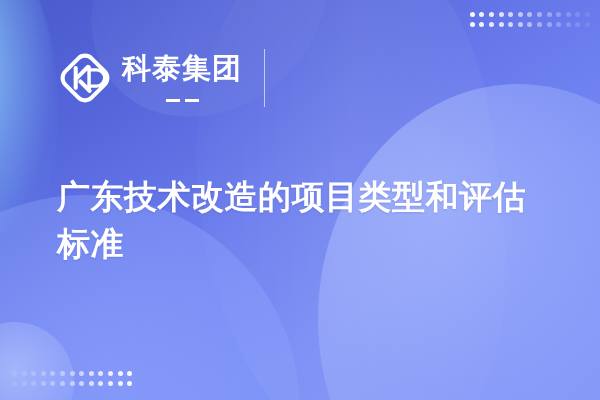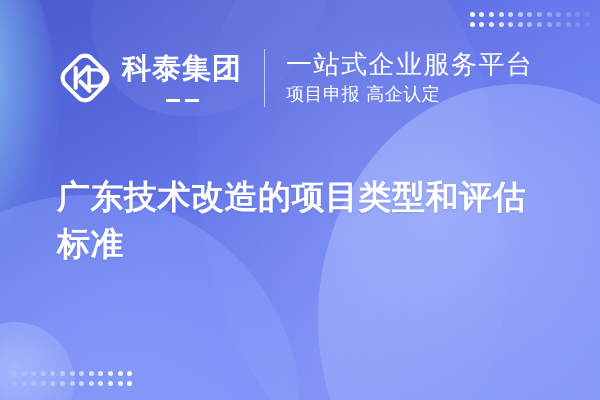--- a/index.html
+++ b/index.html
@@ -291,21 +291,17 @@
     <div class="logo-words">
       <div class="logo-cn">科泰集团</div>
       <div class="logo-en-wrap">
         <span class="logo-dash"></span>
         <span class="logo-dash"></span>
       </div>
     </div>
 
     <div class="divider"></div>
 
-    <div class="tagline">
-      <div class="tagline-main">一站式企业服务平台</div>
-      <div class="tagline-sub">项目申报 高企认定</div>
-    </div>
   </div>
 
   <h1 class="title">广东技术改造的项目类型和评估标准</h1>
 
 </div>
 
 </body></html>

